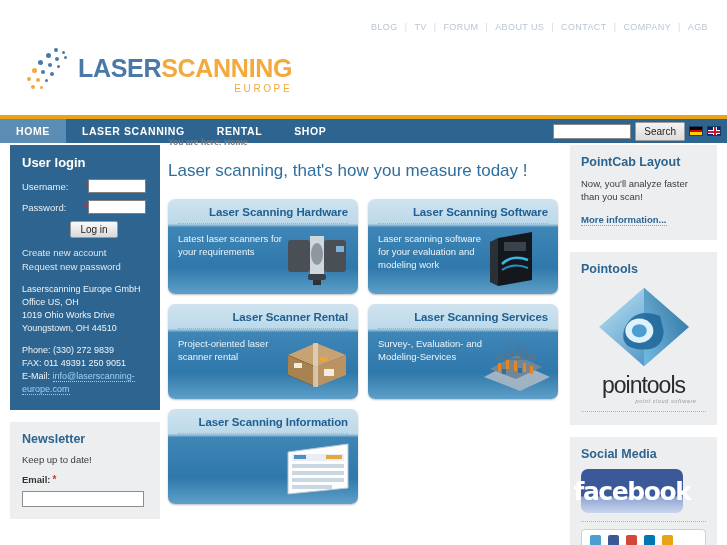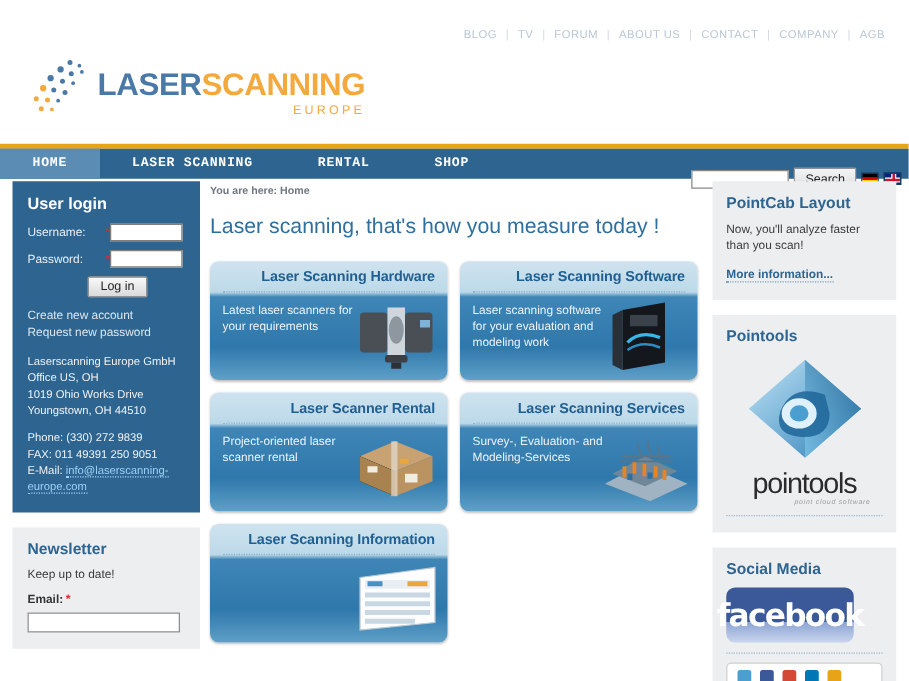--- a/index.html
+++ b/index.html
@@ -31,42 +31,42 @@
   .logo-sub { text-align:right; font-size:10px; color:#f3a93c; letter-spacing:2.6px; margin-top:3px; }
 
   
   .goldbar { position:absolute; left:0; top:115px; width:727px; height:4px; background:#e8a317; }
   .navbar {
     position:absolute; left:0; top:119px; width:727px; height:24px;
     background:#2e6490; display:flex; align-items:center;
   }
   .navitem {
     color:#ffffff; font-size:10.5px; font-weight:bold; letter-spacing:.6px;
-    padding:0 26px; height:24px; line-height:24px; text-decoration:none;font-family:Liberation Mono, monospace;
+    padding:0 16px; height:24px; line-height:24px; text-decoration:none;
   }
   .navitem.active { background:#5b8cb3; }
-  .nav-right { position:absolute; right:6px; top:12px; height:24px; display:flex; align-items:center; gap:4px; }
+  .nav-right { position:absolute; right:6px; top:0; height:24px; display:flex; align-items:center; gap:4px; }
   .search-input {
     width:78px; height:15px; border:1px solid #888; background:#fff;
     font-size:9px; padding:0 3px;
   }
   .search-btn {
     height:19px; padding:0 8px; font-size:10px; color:#222;
     background:linear-gradient(#f4f4f4,#dcdcdc); border:1px solid #9b9b9b;
     border-radius:1px; cursor:pointer;
   }
   .flag { width:14px; height:10px; display:inline-block; position:relative; border:1px solid #1a3c5c; }
   .flag-de i { display:block; height:33.33%; }
   .flag-gb { background:#00247d; overflow:hidden; }
   .flag-gb .c { position:absolute; background:#fff; }
   .flag-gb .r { position:absolute; background:#cf142b; }
 
   
   .col-left { position:absolute; left:10px; top:145px; width:150px; }
-  .col-main { position:absolute; left:168px; top:147px; width:462px; }
+  .col-main { position:absolute; left:168px; top:137px; width:462px; }
   .col-right { position:absolute; left:570px; top:145px; width:147px; }
 
   
   .box-blue { background:#2d6590; color:#fff; padding:10px 12px 14px 12px; }
   .box-title-w { font-size:13px; font-weight:bold; color:#fff; margin-bottom:9px; }
   .field-row { display:flex; align-items:center; margin-bottom:7px; }
   .field-label { font-size:9.5px; color:#e9eff4; width:60px; }
   .req { color:#e02b2b; font-size:10px; margin-left:2px; }
   .field-input { width:58px; height:14px; border:1px solid #7f7f7f; background:#fff; }
   .login-btn-row { display:flex; justify-content:center; margin:4px 0 8px 18px; }

